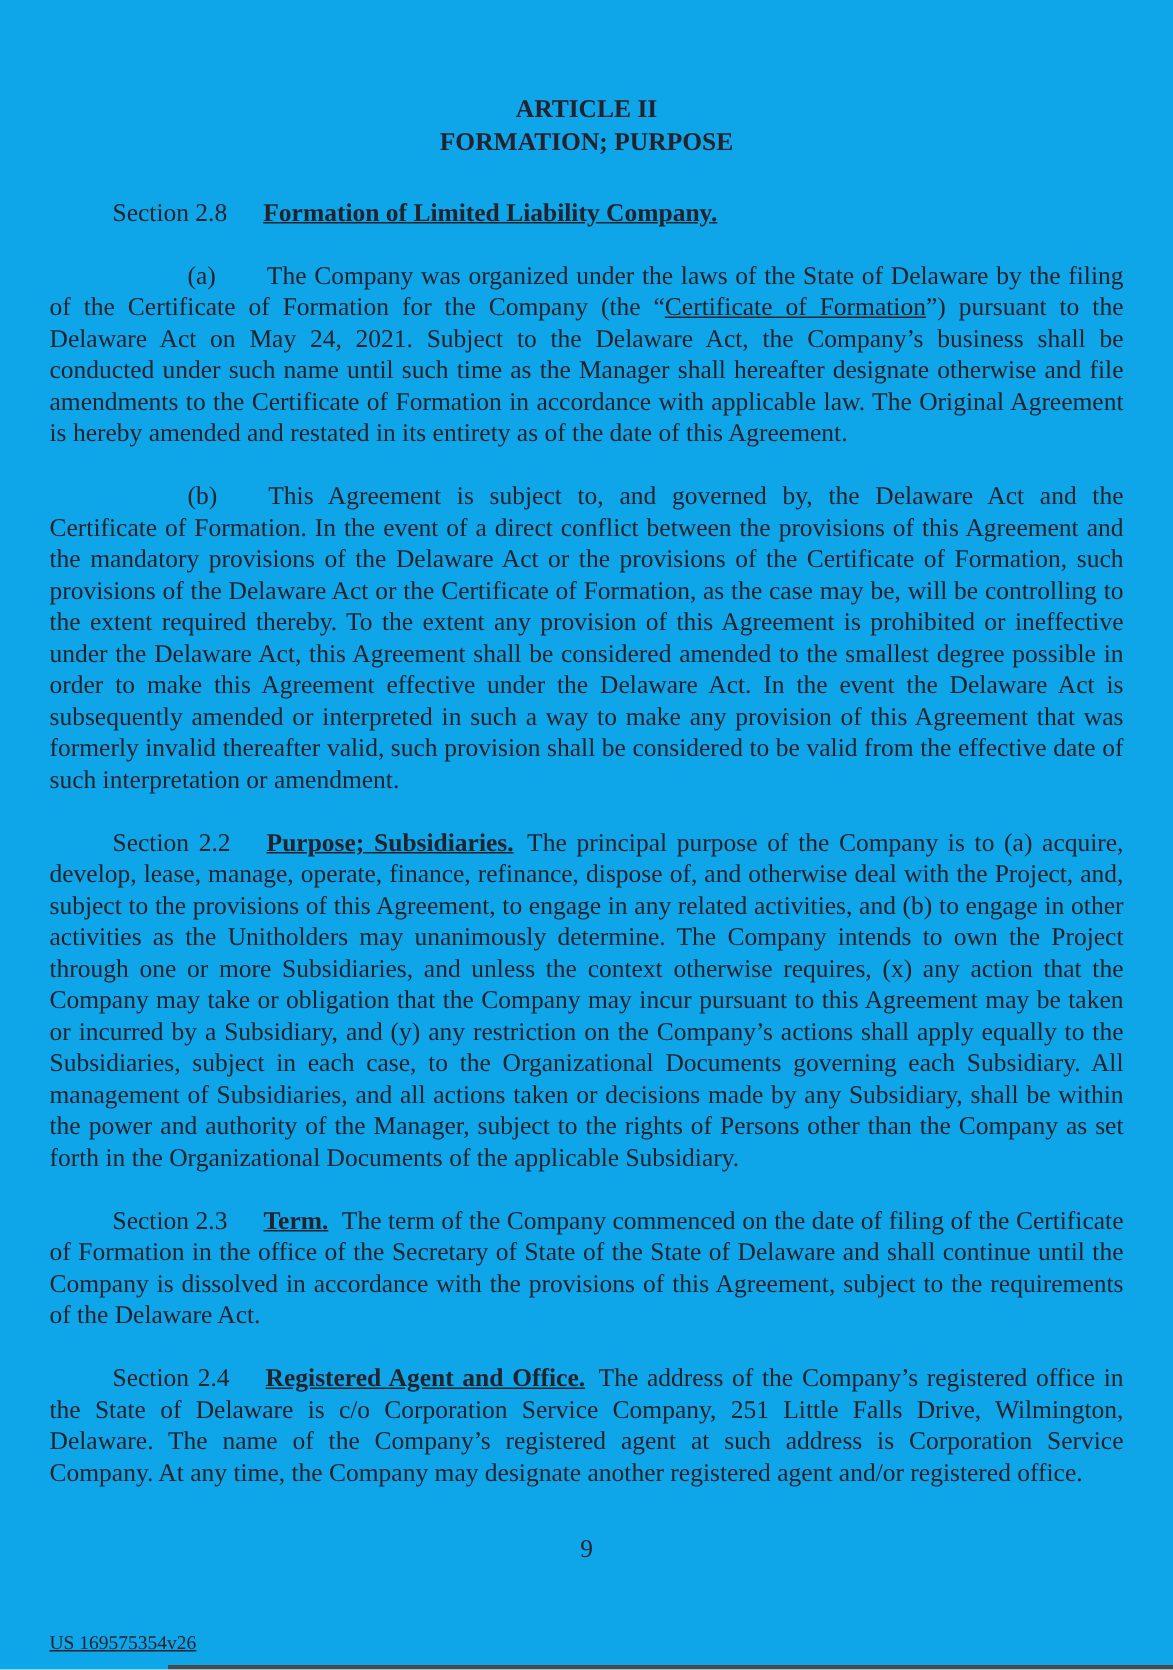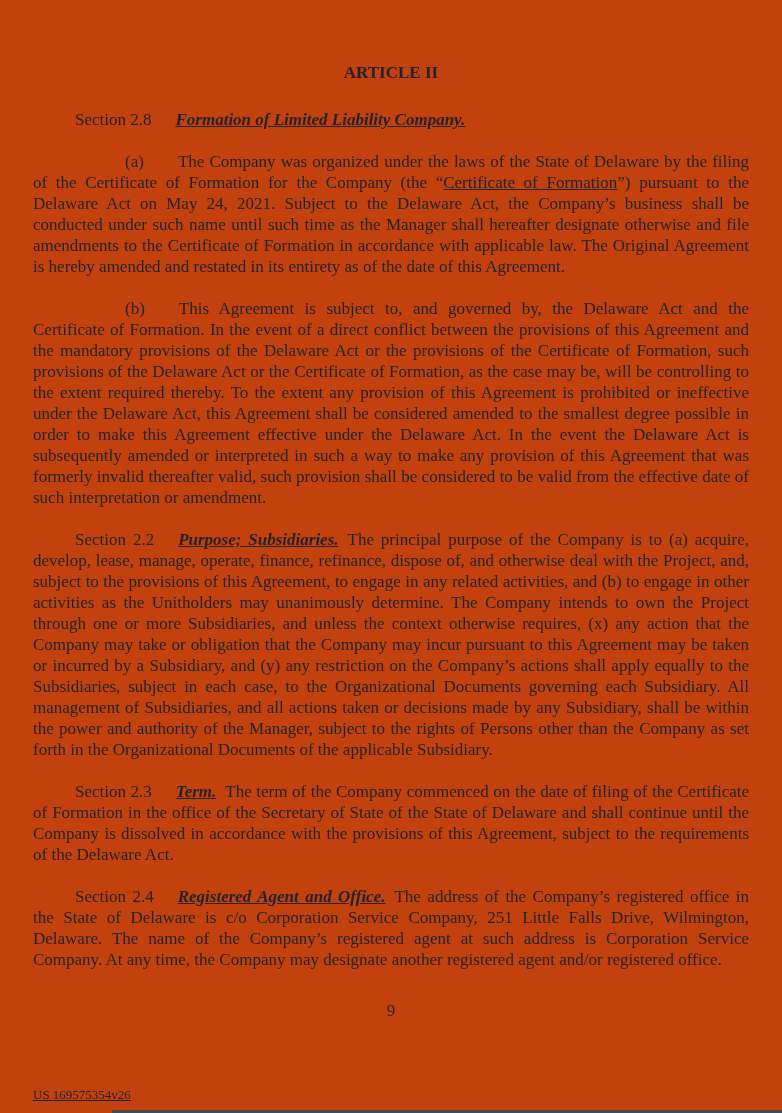--- a/index.html
+++ b/index.html
@@ -1,20 +1,20 @@
 <!DOCTYPE html>
 <html><head>
 <meta charset="utf-8">
 <style>
   html, body { margin: 0; padding: 0; background: #ffffff; }
   .page {
     position: relative;
     width: 782px;
     height: 1113px;
-    background: #c2410c;
+    background: #0ea5e9;
     font-family: "Liberation Serif", "DejaVu Serif", serif;
     color: #23232e;
     box-sizing: border-box;
     padding: 62px 33px 0 33px;
     overflow: hidden;
   }
   .title-line {
     text-align: center;
     font-weight: bold;
     font-size: 17px;
@@ -28,21 +28,20 @@
     text-align: justify;
   }
   .ind  { display: inline-block; width: 42px; }
   .tab1 { display: inline-block; width: 24px; }
   .ind2 { display: inline-block; width: 92px; }
   .tab2 { display: inline-block; width: 34px; }
   .sec-title {
     font-weight: bold;
     text-decoration: underline;
     margin-right: 9px;
-    font-style: italic;
   }
   .u { text-decoration: underline; font-family: Liberation Serif, serif; }
   .pageno {
     margin-top: 30px;
     text-align: center;
     font-size: 17px;
     line-height: 21px;
   }
   .doc-id {
     position: absolute;
@@ -61,20 +60,21 @@
     background: #4a4a4a;
   }
 </style>
 </head>
 <body>
 
 <div class="page">
 
   <div class="title-block">
     <div class="title-line">ARTICLE II</div>
+    <div class="title-line">FORMATION; PURPOSE</div>
   </div>
 
   <p class="para"><span class="ind"></span><span>Section 2.8</span><span class="tab1"></span><span class="sec-title">Formation of Limited Liability Company.</span></p>
 
   <p class="para"><span class="ind2"></span><span>(a)</span><span class="tab2"></span><span>The Company was organized under the laws of the State of Delaware by the filing of the Certificate of Formation for the Company (the “</span><span class="u">Certificate of Formation</span><span>”) pursuant to the Delaware Act on May 24, 2021. Subject to the Delaware Act, the Company’s business shall be conducted under such name until such time as the Manager shall hereafter designate otherwise and file amendments to the Certificate of Formation in accordance with applicable law. The Original Agreement is hereby amended and restated in its entirety as of the date of this Agreement.</span></p>
 
   <p class="para"><span class="ind2"></span><span>(b)</span><span class="tab2"></span><span>This Agreement is subject to, and governed by, the Delaware Act and the Certificate of Formation. In the event of a direct conflict between the provisions of this Agreement and the mandatory provisions of the Delaware Act or the provisions of the Certificate of Formation, such provisions of the Delaware Act or the Certificate of Formation, as the case may be, will be controlling to the extent required thereby. To the extent any provision of this Agreement is prohibited or ineffective under the Delaware Act, this Agreement shall be considered amended to the smallest degree possible in order to make this Agreement effective under the Delaware Act. In the event the Delaware Act is subsequently amended or interpreted in such a way to make any provision of this Agreement that was formerly invalid thereafter valid, such provision shall be considered to be valid from the effective date of such interpretation or amendment.</span></p>
 
   <p class="para"><span class="ind"></span><span>Section 2.2</span><span class="tab1"></span><span class="sec-title">Purpose; Subsidiaries.</span><span>The principal purpose of the Company is to (a) acquire, develop, lease, manage, operate, finance, refinance, dispose of, and otherwise deal with the Project, and, subject to the provisions of this Agreement, to engage in any related activities, and (b) to engage in other activities as the Unitholders may unanimously determine. The Company intends to own the Project through one or more Subsidiaries, and unless the context otherwise requires, (x) any action that the Company may take or obligation that the Company may incur pursuant to this Agreement may be taken or incurred by a Subsidiary, and (y) any restriction on the Company’s actions shall apply equally to the Subsidiaries, subject in each case, to the Organizational Documents governing each Subsidiary. All management of Subsidiaries, and all actions taken or decisions made by any Subsidiary, shall be within the power and authority of the Manager, subject to the rights of Persons other than the Company as set forth in the Organizational Documents of the applicable Subsidiary.</span></p>
 

